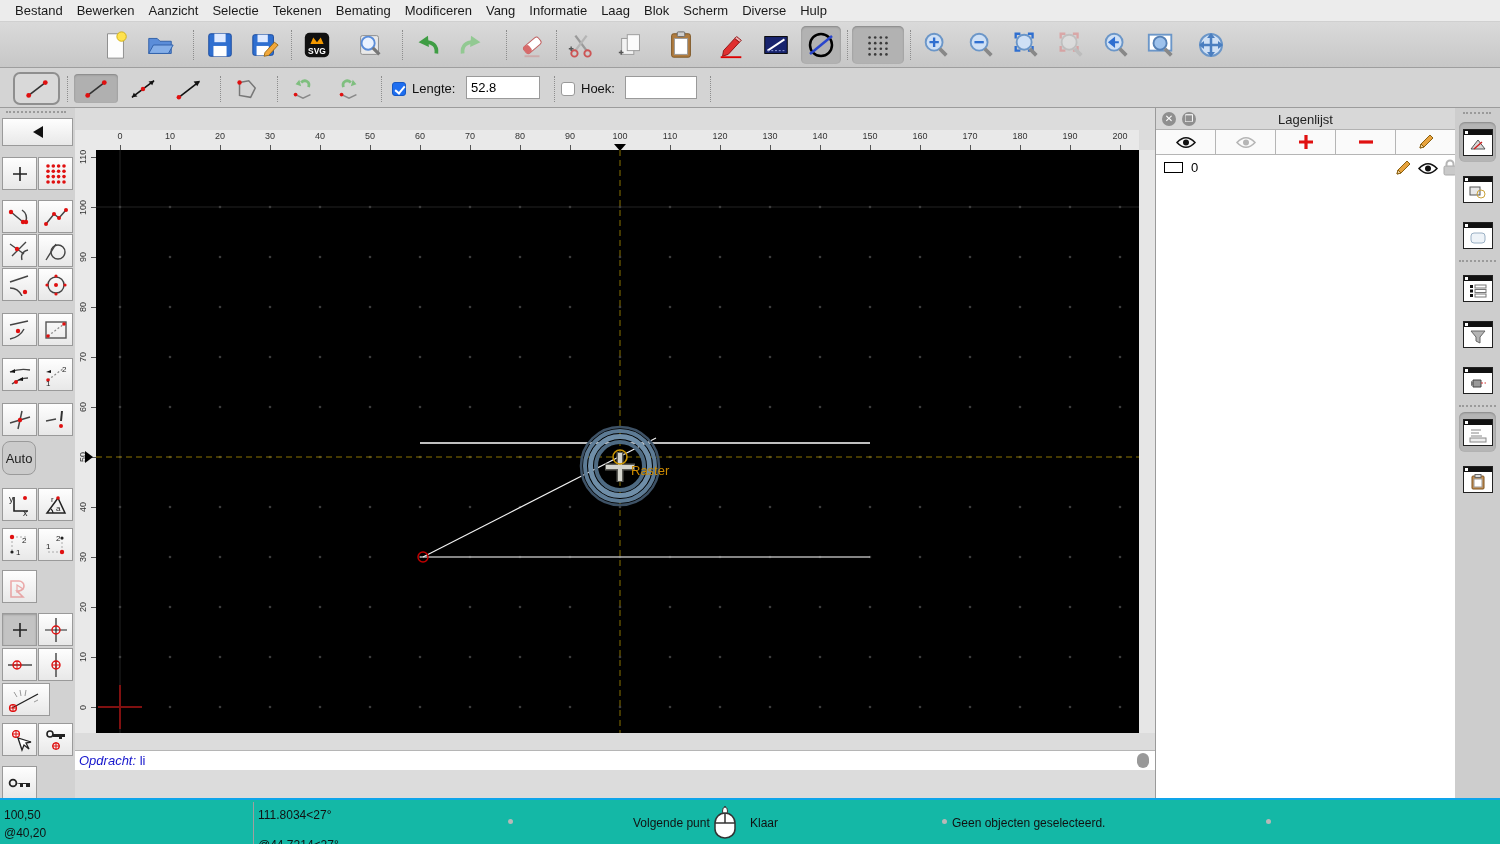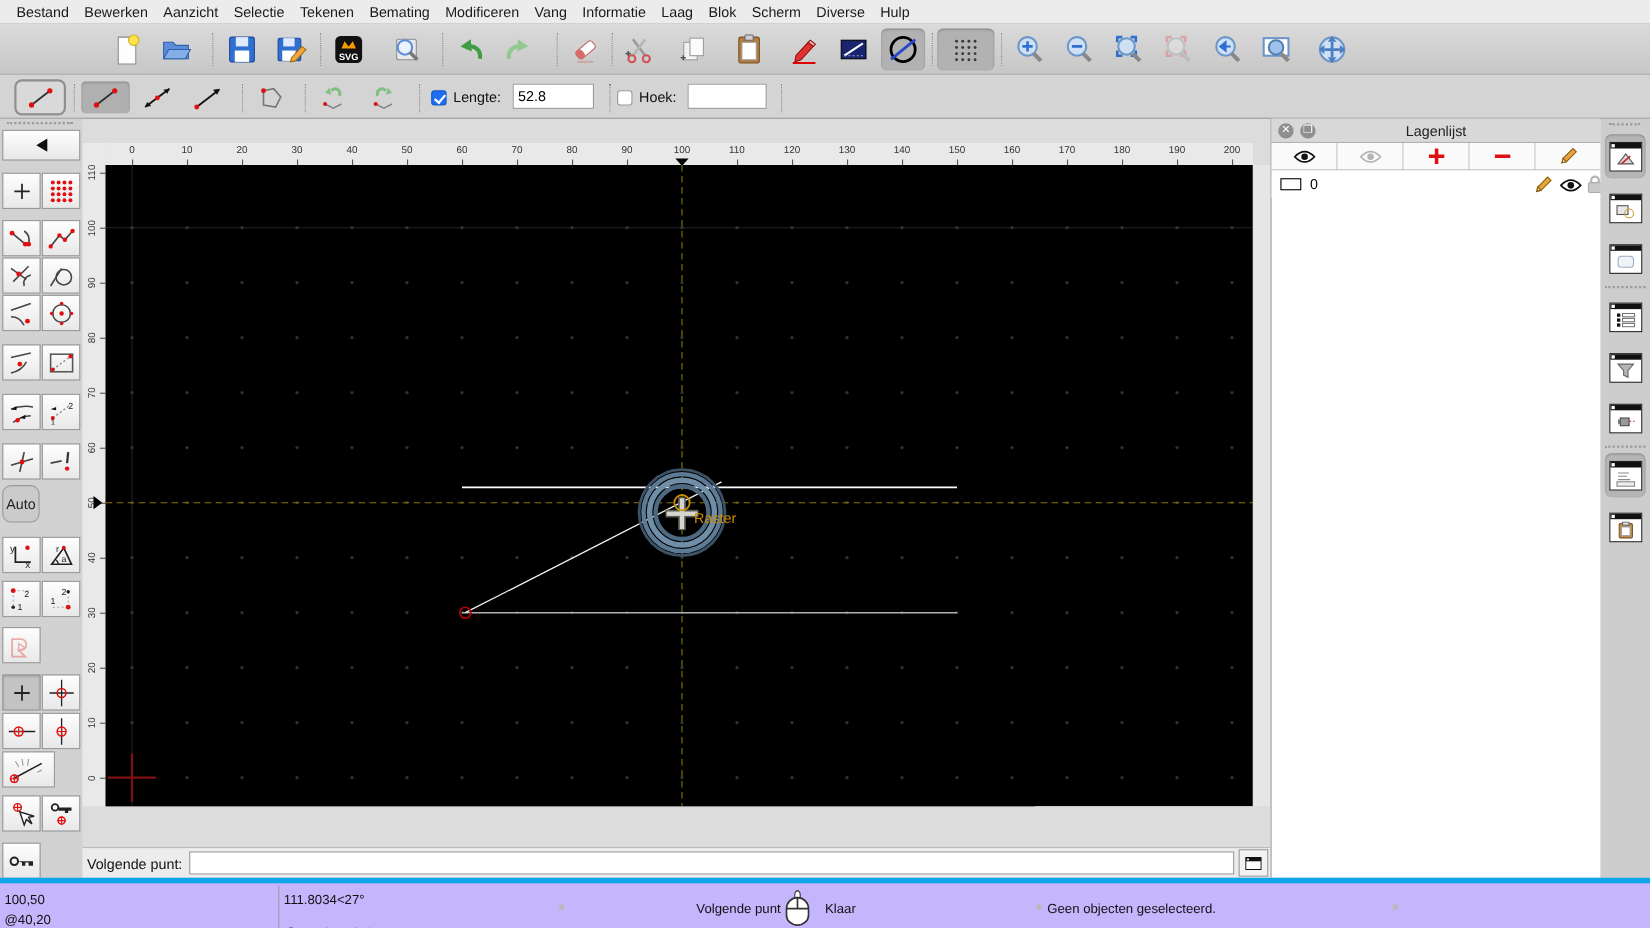--- a/index.html
+++ b/index.html
@@ -108,22 +108,22 @@
   .sbtn { position:absolute; left:4px; width:37px; height:40px; display:flex; align-items:center;
           justify-content:center; border-radius:6px; }
   .sbtn.pressed { background:#b5b5b5; box-shadow:inset 0 1px 2px rgba(0,0,0,.25); }
   .sdiv { position:absolute; left:4px; width:37px; border-top:2px dotted #9a9a9a; }
   .wicon { width:30px; height:27px; background:#fff; border:1.5px solid #222; position:relative; }
   .wicon .wbar { position:absolute; left:0; top:0; right:0; height:5px; background:#111; }
   .wicon .wbar::before { content:""; position:absolute; left:1px; top:1px; width:3px; height:3px; background:#fff; }
   .wicon .wbody { position:absolute; left:0; top:5px; right:0; bottom:0; display:flex; align-items:center; justify-content:center; }
 
   
-  #statusbar { position:absolute; left:0; top:798px; width:1500px; height:46px; background:#c4b5fd;
-               border-top:5px solid #0ea5e9; font-size:12px; color:#111; }
+  #statusbar { position:absolute; left:0; top:798px; width:1500px; height:46px; background:#14b8a6;
+               border-top:2px solid #0ea5e9; font-size:12px; color:#111; }
   .stat { position:absolute; }
   .sdot { position:absolute; width:5px; height:5px; border-radius:50%; background:#b8b8b8; }
   #stat-div1 { position:absolute; left:253px; top:2px; height:42px; border-left:1px solid #9f9f9f; }
 </style>
 </head>
 <body>
 
 <div id="app">
 
   <div id="toolbar-main">
@@ -757,32 +757,28 @@
 
       <g id="origin" stroke="#801010" stroke-width="2">
         <line x1="2" y1="557" x2="46" y2="557"></line>
           <line x1="24" y1="535" x2="24" y2="579"></line>
       </g>
     </svg>
   </div>
   <div id="canvas-vscroll"></div>
 
 
-
-  <div id="next-row">
-    <div id="next-label">Volgende punt:</div>
-    <input id="next-input" value="" style="">
-    <div id="next-window-btn">
-      <svg width="15" height="12" viewBox="0 0 15 12">
-          <rect x="0.5" y="0.5" width="14" height="11" fill="#fff" stroke="#111"></rect>
-          <rect x="0.5" y="0.5" width="14" height="3.5" fill="#111"></rect>
-          <rect x="1.5" y="1.5" width="2" height="1.5" fill="#fff"></rect>
-        </svg>
-      </div>
+  <div id="cmd-row">
+    <div id="cmd-text">
+      <span class="lbl">Opdracht:</span>
+      <span>li</span>
+    </div>
+    <div id="cmd-scroll"></div>
   </div>
+
 
   <div id="layers-panel">
     <div id="layers-header">
       <div class="win-dot" style="left:6px">✕</div>
       <div class="win-dot" style="left:26px">❐</div>
       <div id="layers-title">Lagenlijst</div>
     </div>
     <div id="layers-toolbar">
       <div class="ltcell">
         <svg width="20" height="13" viewBox="0 0 20 13">

